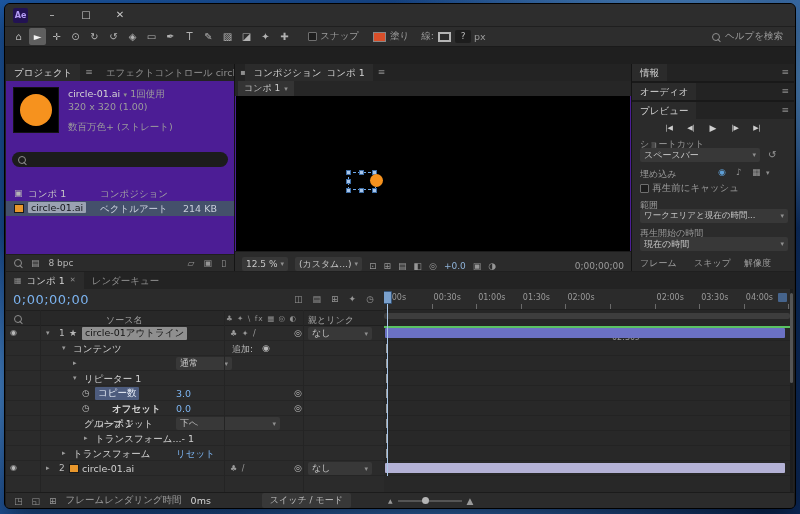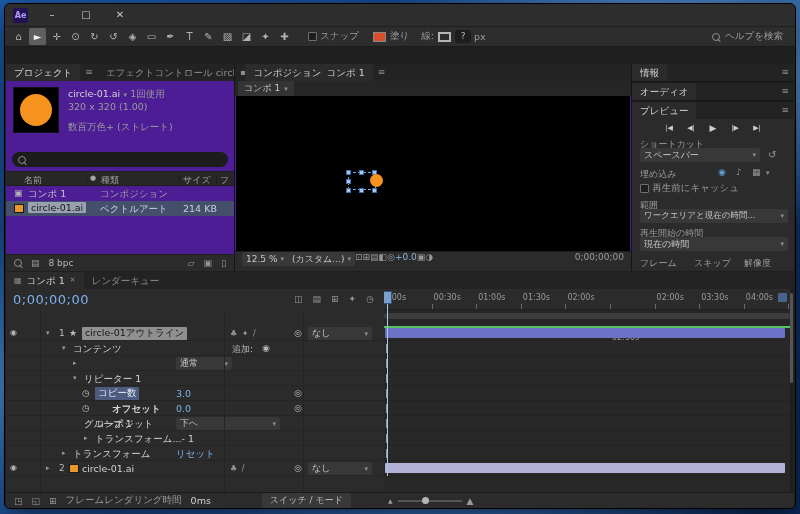--- a/index.html
+++ b/index.html
@@ -61,21 +61,21 @@
 .pfooter{position:absolute;left:0;right:0;bottom:0;height:17px;background:#2b2b2b;border-top:1px solid #1f1f1f;display:flex;align-items:center;gap:9px;padding:0 8px}
 .ficon{color:#969696;font-size:9px}
 .bpc{color:#b5b5b5;font-size:9px}
 
 .viewerbar{position:absolute;left:0;right:0;top:17px;height:15px;background:#262626}
 .viewertab{display:inline-flex;gap:4px;align-items:center;height:15px;padding:0 6px;background:#343434;color:#c9c9c9;font-size:9px;margin-left:3px}
 .viewport{position:absolute;left:1px;right:1px;top:32px;bottom:20px;background:#000}
 .selrect{position:absolute;left:112px;top:76px;width:28px;height:18px;border:1px dashed #6fa8e8}
 .hdl{position:absolute;width:5px;height:5px;background:#a9c6ea;border:1px solid #3c6ea8}
 .shape-dot{position:absolute;left:134px;top:78px;width:13px;height:13px;border-radius:50%;background:#f6921e}
-.compfooter{position:absolute;left:0;right:0;bottom:0;height:20px;background:#2b2b2b;border-top:1px solid #1c1c1c;display:flex;align-items:flex-start;padding:0 7px;font-size:9px}
+.compfooter{position:absolute;left:0;right:0;bottom:0;height:20px;background:#2b2b2b;border-top:1px solid #1c1c1c;display:flex;align-items:flex-end;gap:7px;padding:0 7px;font-size:9px}
 .drop{display:inline-flex;align-items:center;justify-content:space-between;background:#383838;border-radius:2px;height:14px;padding:0 4px;color:#c8c8c8;font-size:9px;gap:3px;white-space:nowrap;overflow:hidden}
 .arr{color:#909090;font-size:7px}
 .exposure{color:#8fb3d9}
 .ctimecode{color:#9a9a9a;margin-left:auto}
 
 .sidebase{background:#191919}
 .previewbody{position:absolute;left:0;right:0;top:55px;bottom:0;background:#2b2b2b}
 .transport{position:absolute;left:0;right:0;top:3px;display:flex;justify-content:center;gap:6px}
 .tpbtn{min-width:16px;height:13px;line-height:13px;text-align:center;color:#cfcfcf;font-size:7px}
 .tpbtn.play{font-size:9px}
@@ -174,30 +174,20 @@
       <div class="pvline" style="top:24px">
         <span class="lighttext">circle-01.ai</span>
         <span class="arr">▾</span>
         <span class="dimtext">1回使用</span>
       </div>
       <div class="pvline dimtext" style="top:37px">320 x 320 (1.00)</div>
       <div class="pvline dimtext" style="top:57px">数百万色+ (ストレート)</div>
       <div class="searchbox">
           <span class="mag"></span>
         </div>
-      <div class="colhead">
-        <span style="left:18px">名前</span>
-        <span style="left:84px;font-size:7px">●</span>
-        <span style="left:95px">種類</span>
-        <span style="left:177px">サイズ</span>
-        <span style="left:214px">フ</span>
-        <span class="vline" style="left:80px"></span>
-        <span class="vline" style="left:173px"></span>
-        <span class="vline" style="left:210px"></span>
-      </div>
       <div id="proj-rows">
           <div class="prow">
             <span class="picon" style="position: absolute; left: 8px; top: 2px;">▣</span>
             <span class="pname" style="position: absolute; left: 22px; top: 2px;">コンポ 1</span>
             <span class="ptype" style="position: absolute; left: 94px; top: 2px;">コンポジション</span>
           </div>
           <div class="prow sel">
             <span class="pchip" style="position: absolute; left: 8px; top: 3px;"></span>
             <span class="pname box" style="position: absolute; left: 22px; top: 1px;">circle-01.ai</span>
             <span class="ptype" style="position: absolute; left: 94px; top: 2px;">ベクトルアート</span>
@@ -326,20 +316,26 @@
     <div class="tl-left">
       <div>
         <span class="bigtimecode">0;00;00;00</span>
         <span class="ticonrow">
           <span class="ficon">◫</span>
           <span class="ficon">▤</span>
           <span class="ficon">⊞</span>
           <span class="ficon">✦</span>
           <span class="ficon">◷</span>
         </span>
+      </div>
+      <div class="tl-header">
+        <span class="mag" style="left:8px;top:4px"></span>
+        <span style="left:100px">ソース名</span>
+        <span class="swhead" style="left:220px">♣ ✦ \ fx ▦ ◎ ◐</span>
+        <span style="left:302px">親とリンク</span>
       </div>
       <div id="tl-rows">
           <div class="trow">
             <span class="ticon eye" style="position: absolute; left: 4px; top: 2px;">◉</span>
             <span class="ticon tw" style="position: absolute; left: 40px; top: 3px;">▾</span>
             <span class="tnum" style="position: absolute; left: 53px; top: 2px;">1</span>
             <span class="ticon" style="position: absolute; left: 63px; top: 2px;">★</span>
             <span class="lbl boxed" style="position: absolute; left: 76px; top: 1px;">circle-01アウトライン</span>
             <span class="swx" style="position: absolute; left: 224px; top: 3px;">♣ ✦ /</span>
             <span class="ticon" style="position: absolute; left: 288px; top: 2px;">◎</span>

